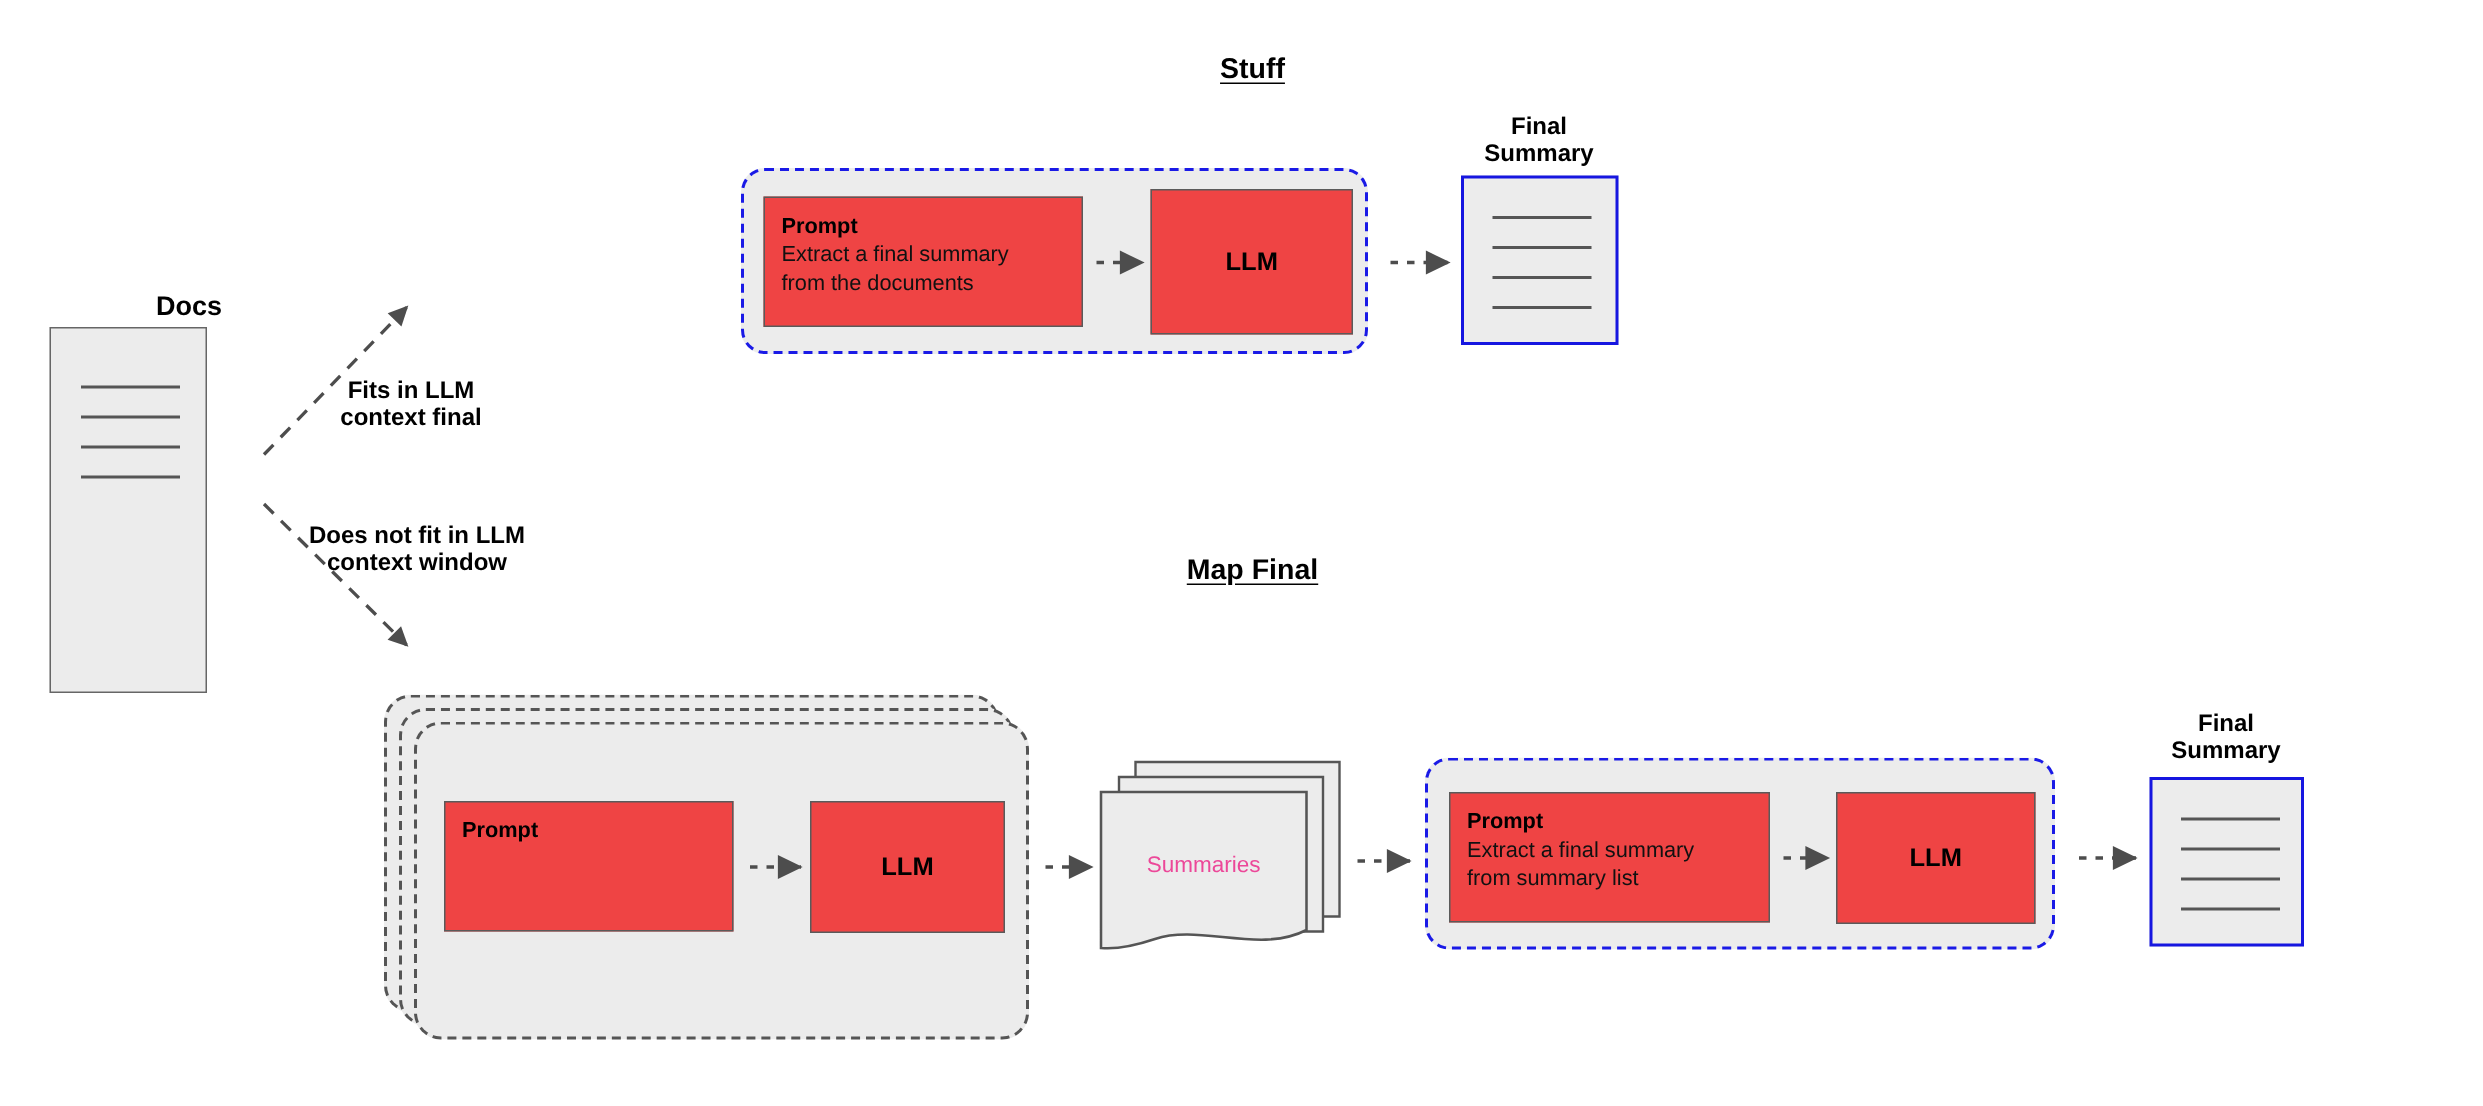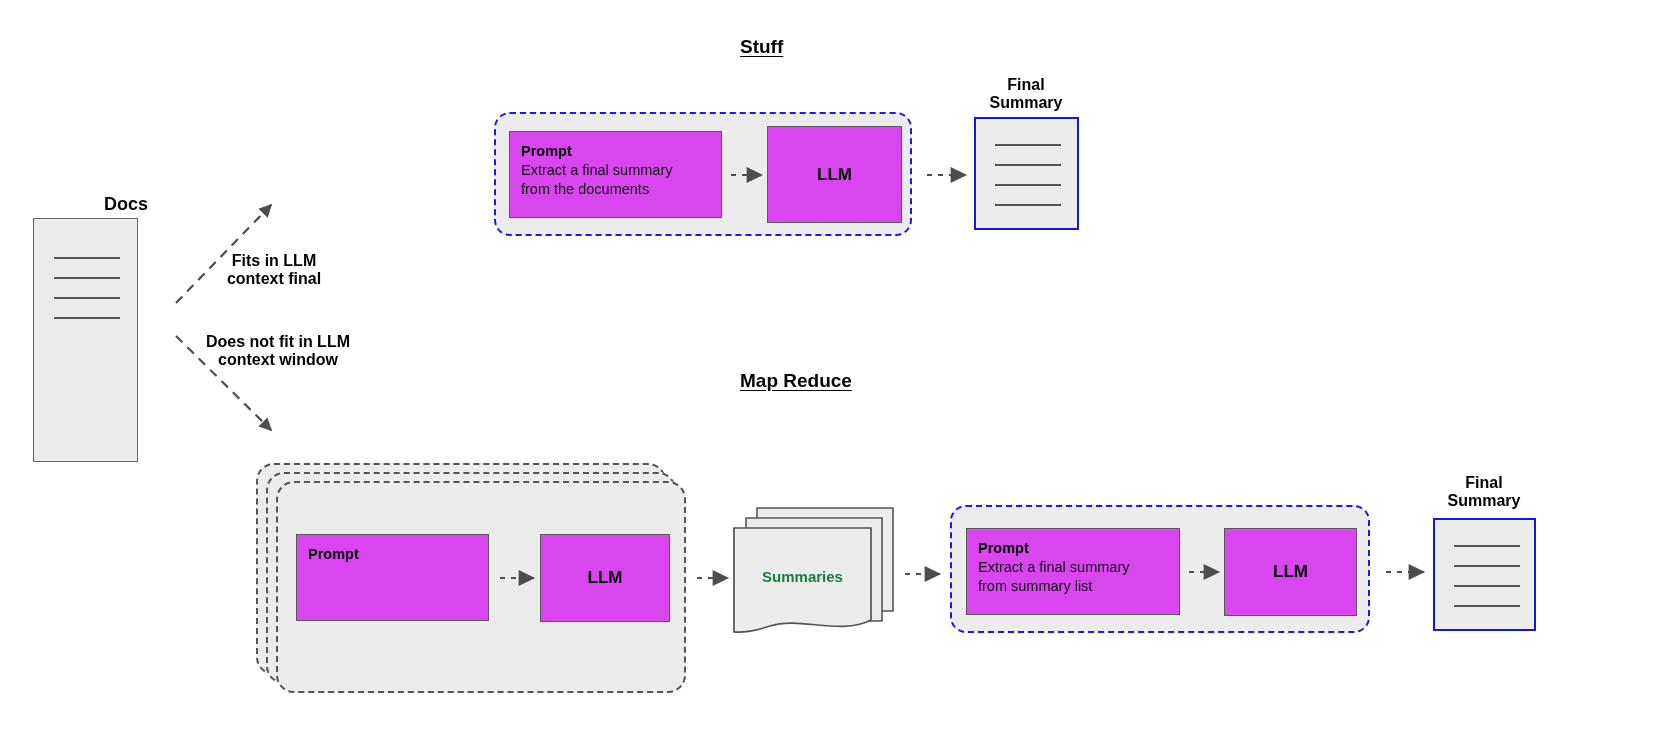--- a/index.html
+++ b/index.html
@@ -25,20 +25,21 @@
     font-weight: bold;
     font-size: 16px;
     line-height: 18px;
     text-align: center;
     color: #000000;
     white-space: pre-line;
   }
   .section-title {
     font-weight: bold;
     font-size: 19px;
+    text-align: center;
     color: #000000;
     text-decoration: underline;
     text-underline-offset: 3px;
   }
   .docs-title {
     font-weight: bold;
     font-size: 18px;
     text-align: right;
     color: #000000;
   }
@@ -55,21 +56,21 @@
     box-sizing: border-box;
   }
   .doc-line {
     position: absolute;
     height: 0;
     border-top: 2px solid #555555;
   }
 
   
   .card {
-    background: #d946ef;
+    background: #ef4444;
     border: 1.6px solid #5a5a5a;
     box-sizing: border-box;
   }
   .card-inner {
     padding: 10px 11px;
     font-size: 14.5px;
     line-height: 19px;
     color: #111111;
   }
   .card-title {
@@ -129,21 +130,21 @@
   <div class="abs box" style="left:33px; top:218px; width:105px; height:244px;">
     <div class="doc-line" style="left:20px; top:38px; width:66px;"></div>
     <div class="doc-line" style="left:20px; top:58px; width:66px;"></div>
     <div class="doc-line" style="left:20px; top:78px; width:66px;"></div>
     <div class="doc-line" style="left:20px; top:98px; width:66px;"></div>
   </div>
 
   <div class="abs label-bold" style="left:190px; top:252px; width:168px;">Fits in LLM
 context final</div>
 
-  <div class="abs label-bold" style="left:185px; top:333px; width:186px;">Does not fit in LLM
+  <div class="abs label-bold" style="left:185px; top:349px; width:186px;">Does not fit in LLM
 context window</div>
 
   <div class="abs section-title" style="left:740px; top:36px; width:190px;">Stuff</div>
 
   <div class="abs group-blue" style="left:494px; top:112px; width:418px; height:124px;"></div>
 
   <div class="abs card" style="left:509px; top:131px; width:213px; height:87px;">
     <div class="card-inner">
       <div class="card-title">Prompt</div>
       <div class="card-body">Extract a final summary
@@ -158,21 +159,21 @@
   <div class="abs label-bold" style="left:960px; top:76px; width:132px;">Final
 Summary</div>
 
   <div class="abs box-blue" style="left:974px; top:117px; width:105px; height:113px;">
     <div class="doc-line" style="left:19px; top:25px; width:66px;"></div>
     <div class="doc-line" style="left:19px; top:45px; width:66px;"></div>
     <div class="doc-line" style="left:19px; top:65px; width:66px;"></div>
     <div class="doc-line" style="left:19px; top:85px; width:66px;"></div>
   </div>
 
-  <div class="abs section-title" style="left:740px; top:370px; width:190px;">Map Reduce</div>
+  <div class="abs section-title" style="left:740px; top:370px; width:190px;">Map Final</div>
 
   <div class="abs group-gray-ghost" style="left:256px; top:463px; width:410px; height:212px;"></div>
   <div class="abs group-gray-ghost" style="left:266px; top:472px; width:410px; height:212px;"></div>
   <div class="abs group-gray" style="left:276px; top:481px; width:410px; height:212px;"></div>
 
   <div class="abs card" style="left:296px; top:534px; width:193px; height:87px;">
     <div class="card-inner">
       <div class="card-title">Prompt</div>
     </div>
   </div>
@@ -186,21 +187,21 @@
     <path d="M 757 508 L 893 508 L 893 611 L 757 611 Z" fill="#ececec" stroke="#555555" stroke-width="1.6"></path>
 
     <path d="M 746 518 L 882 518 L 882 621 L 746 621 Z" fill="#ececec" stroke="#555555" stroke-width="1.6"></path>
 
     <path d="M 734 528 L 871 528 L 871 620
              C 840 636 800 616 770 626
              C 755 631 744 633 734 632 Z" fill="#ececec" stroke="#555555" stroke-width="1.7"></path>
   </svg>
 
   <div class="abs" style="left:734px; top:568px; width:137px; text-align:center;">
-    <span style="font-weight:bold; font-size:15px; color:#15803d;">Summaries</span>
+    <span style="font-weight:normal; font-size:15px; color:#ec4899;">Summaries</span>
   </div>
 
   <div class="abs group-blue" style="left:950px; top:505px; width:420px; height:128px;"></div>
 
   <div class="abs card" style="left:966px; top:528px; width:214px; height:87px;">
     <div class="card-inner">
       <div class="card-title">Prompt</div>
       <div class="card-body">Extract a final summary
 from summary list</div>
     </div>

